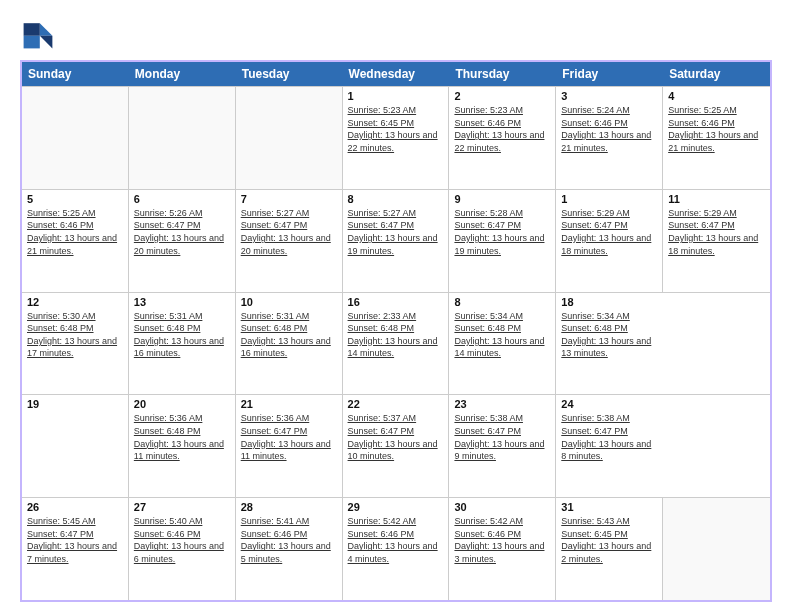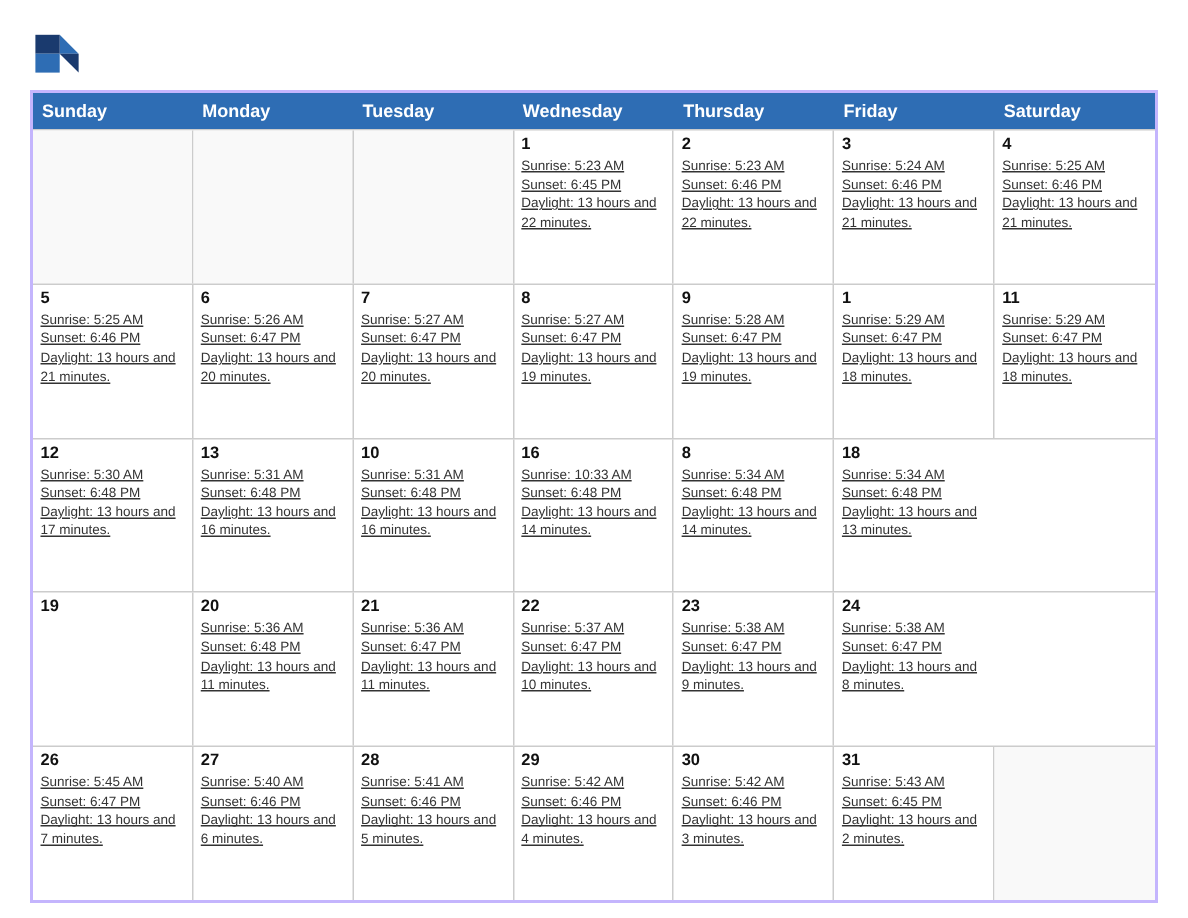--- a/index.html
+++ b/index.html
@@ -225,21 +225,21 @@
 Daylight: 13 hours and 16 minutes.</div>
           </div>
           <div class="cal-cell">
             <div class="day-num">10</div>
             <div class="cell-info">Sunrise: 5:31 AM
 Sunset: 6:48 PM
 Daylight: 13 hours and 16 minutes.</div>
           </div>
           <div class="cal-cell">
             <div class="day-num">16</div>
-            <div class="cell-info">Sunrise: 10:33 AM
+            <div class="cell-info">Sunrise: 2:33 AM
 Sunset: 6:48 PM
 Daylight: 13 hours and 14 minutes.</div>
           </div>
           <div class="cal-cell">
             <div class="day-num">8</div>
             <div class="cell-info">Sunrise: 5:34 AM
 Sunset: 6:48 PM
 Daylight: 13 hours and 14 minutes.</div>
           </div>
           <div class="cal-cell">

